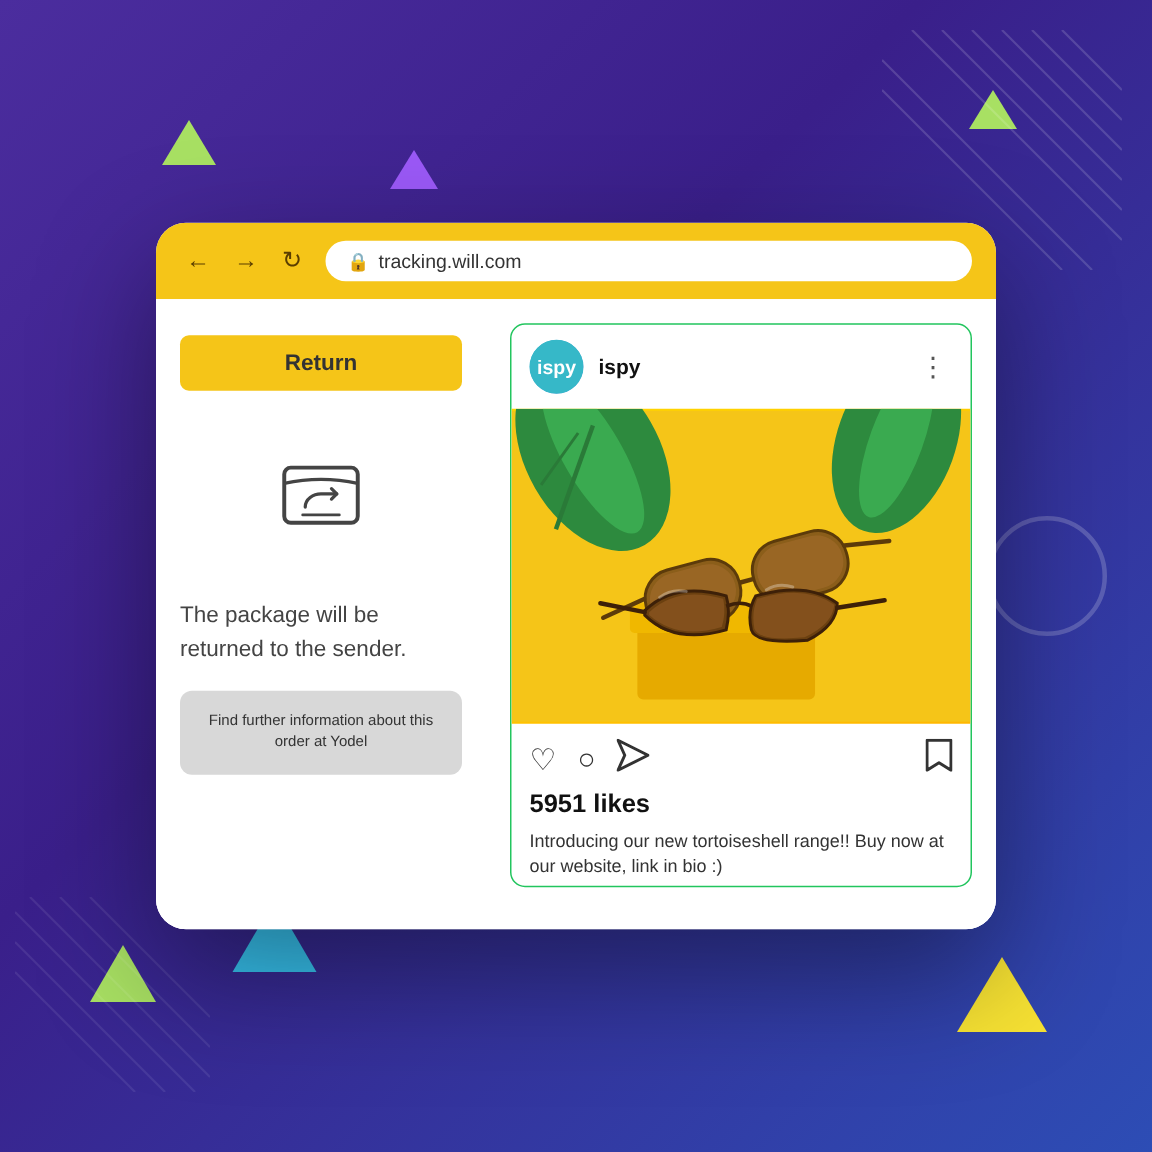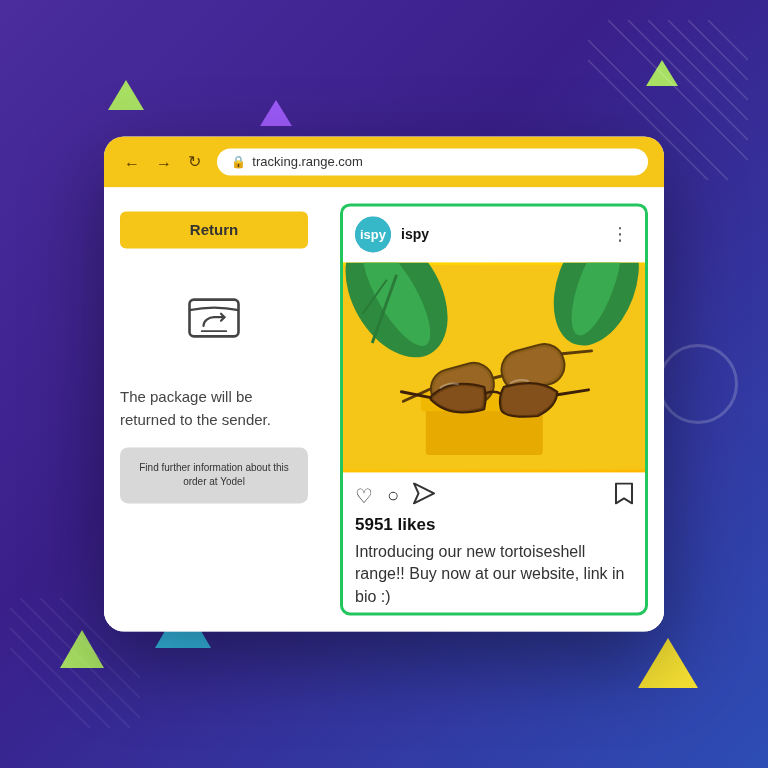--- a/index.html
+++ b/index.html
@@ -199,21 +199,21 @@
     
     .right-panel {
       flex: 1;
       padding: 16px;
       background: white;
       display: flex;
       flex-direction: column;
     }
 
     .insta-card {
-      border: 3px solid #22c55e;
+      border: 1px solid #22c55e;
       border-radius: 10px;
       overflow: hidden;
       background: white;
     }
 
     .insta-header {
       display: flex;
       align-items: center;
       padding: 10px 12px;
       gap: 10px;
@@ -280,21 +280,21 @@
 
     .insta-likes {
       padding: 0 12px 4px;
       font-size: 17px;
       font-weight: 700;
       color: #111;
     }
 
     .insta-caption {
       padding: 2px 12px 4px;
-      font-size: 16px;
+      font-size: 12px;
       color: #333;
       line-height: 1.4;
     }
 
     .insta-time {
       padding: 2px 12px 10px;
       font-size: 10px;
       color: #999;
       letter-spacing: 0.5px;
       text-transform: uppercase;
@@ -357,21 +357,21 @@
 <div class="browser-window">
 
   <div class="browser-toolbar">
     <div class="nav-buttons">
       <button class="nav-btn">←</button>
       <button class="nav-btn">→</button>
       <button class="nav-btn">↻</button>
     </div>
     <div class="address-bar">
       <span class="lock-icon">🔒</span>
-      <span>tracking.range.com</span>
+      <span>tracking.will.com</span>
     </div>
   </div>
 
   <div class="browser-content">
 
     <div class="left-panel">
       <div class="return-header">Return</div>
 
       <div class="return-icon-box">
         <div class="return-icon">

